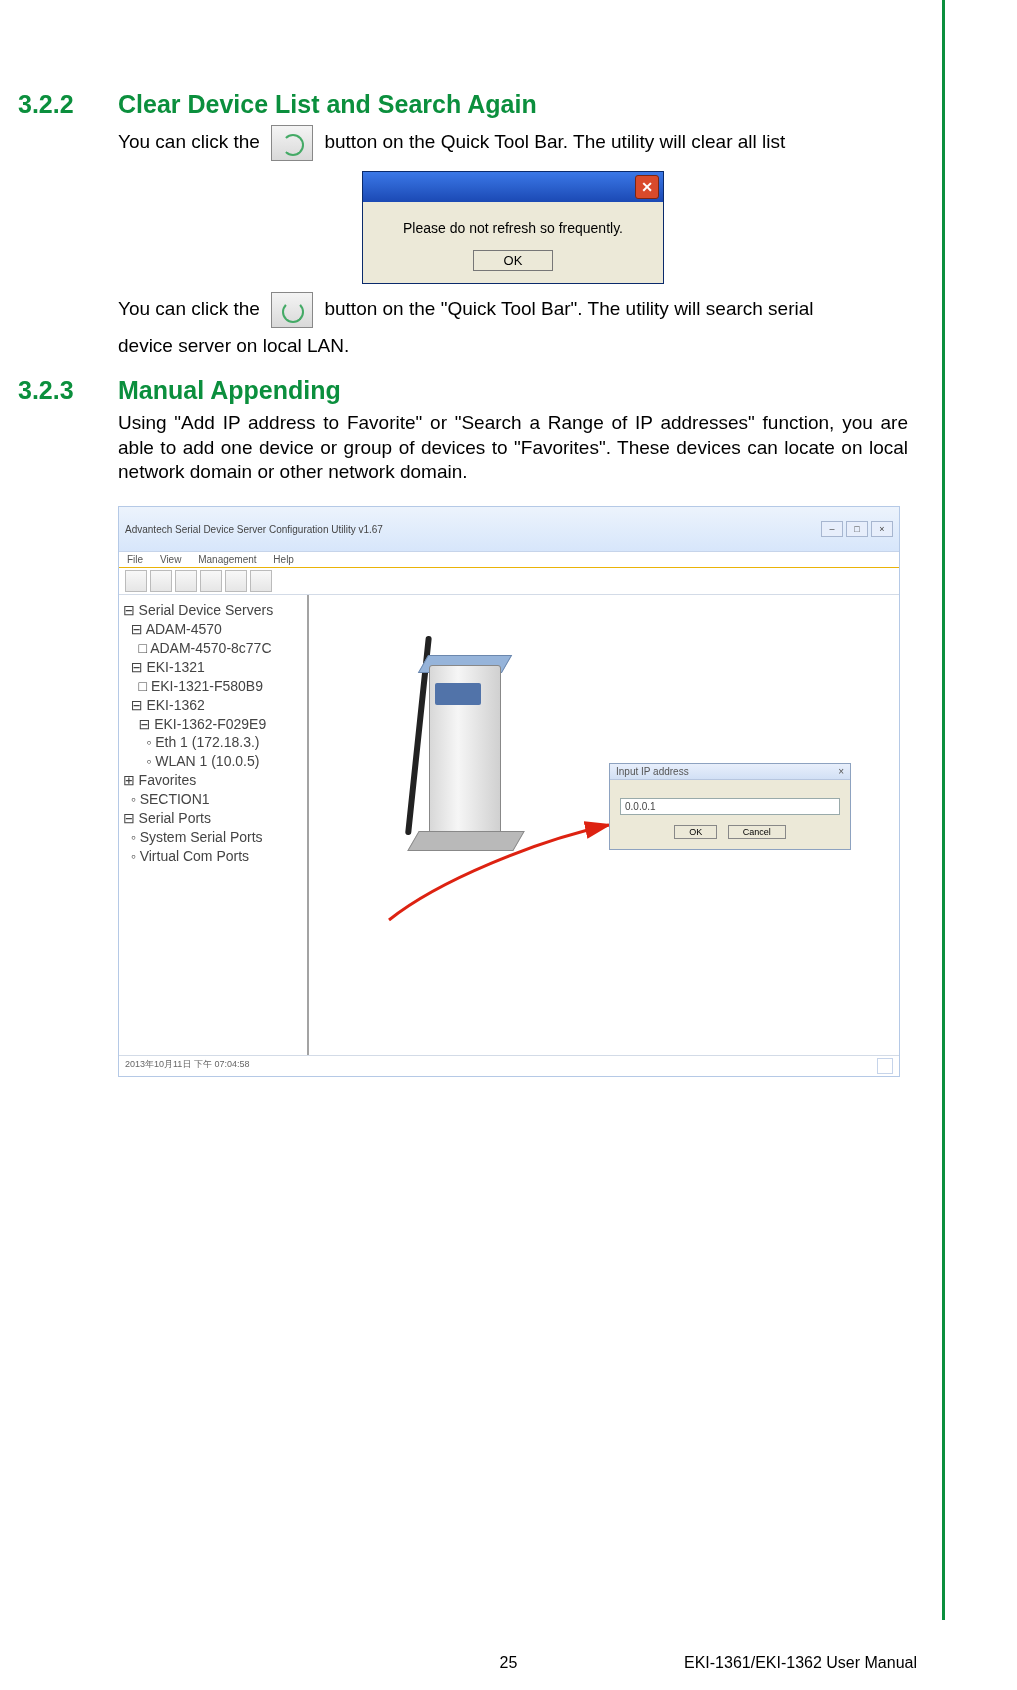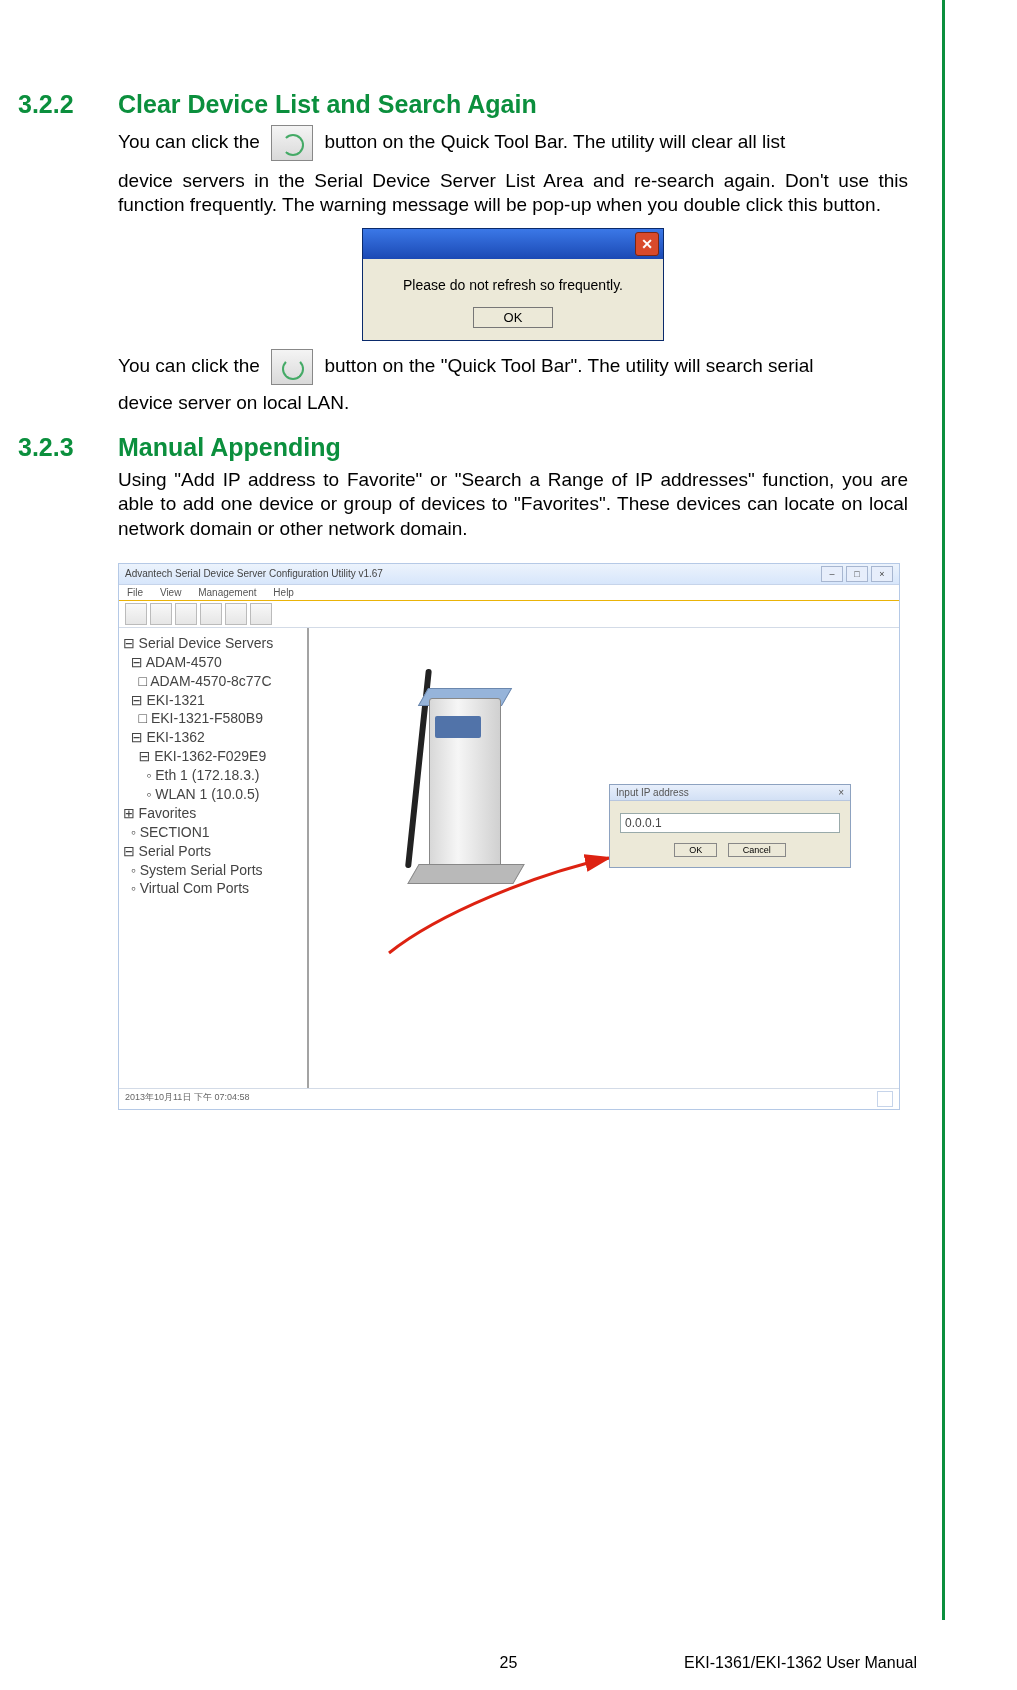--- a/index.html
+++ b/index.html
@@ -121,21 +121,21 @@
     width: 780px;
     border:1px solid #b5c9e6;
     background:#fff;
     font-family:Tahoma, Arial, sans-serif;
     color:#444;
   }
   .app .app-title{
     background: linear-gradient(#ecf3fc,#d7e6fb);
     border-bottom:1px solid #c6d4ea;
     display:flex; align-items:center;
-    padding:2px 6px;
+    padding:14px 6px;
     font-size:10px;
   }
   .app .app-title .spacer{ flex:1; }
   .app .wbtn{
     width:20px; height:14px;
     border:1px solid #a7b6d0;
     margin-left:3px;
     background:#e7eefb;
     font-size:9px;
     display:inline-flex; align-items:center; justify-content:center;
@@ -224,39 +224,39 @@
   }
   .arrow{
     position:absolute;
     left:70px; top:225px;
     width:240px; height:110px;
     pointer-events:none;
   }
   
   .ip-dialog{
     position:absolute;
-    left:300px; top:156px;
+    left:300px; top:168px;
     width:240px;
     border:1px solid #8da2c0;
     background:#ECE9D8;
     font-size:9px;
   }
   .ip-dialog .titlebar2{
     background:linear-gradient(#e8effb,#d2e0f5);
     border-bottom:1px solid #b7c6df;
     padding:2px 6px; font-size:10px; color:#555;
     display:flex;
   }
   .ip-dialog .titlebar2 .spacer{flex:1;}
   .ip-dialog .field{
-    margin:12px 10px 6px 10px;
+    margin:18px 10px 6px 10px;
     border:1px solid #9aa;
     background:#fff;
     padding:2px 4px;
-    font-size:12px;
+    font-size:10px;
   }
   .ip-dialog .btns{
     text-align:center;
     padding:4px 0 10px 0;
   }
   .ip-dialog button{
     font-size:9px;
     padding:1px 14px;
     margin:0 4px;
     background:#ECE9D8;
@@ -301,21 +301,20 @@
     <div class="sec-row">
       <div class="sec-num">3.2.2</div>
       <div class="sec-title">Clear Device List and Search Again</div>
     </div>
 
     <p class="body">
       <span>You can click the </span>
       <span class="inline-icon clear"></span>
       <span> button on the Quick Tool Bar. The utility will clear all list</span>
     </p>
-    <p class="body">device servers in the Serial Device Server List Area and re-search again. Don't use this function frequently. The warning message will be pop-up when you double click this button.</p>
 
     <div class="dialog-wrap">
       <div class="win">
         <div class="titlebar">
           <div class="close">✕</div>
         </div>
         <div class="body">Please do not refresh so frequently.</div>
         <div class="btn-row">
           <button>OK</button>
         </div>

